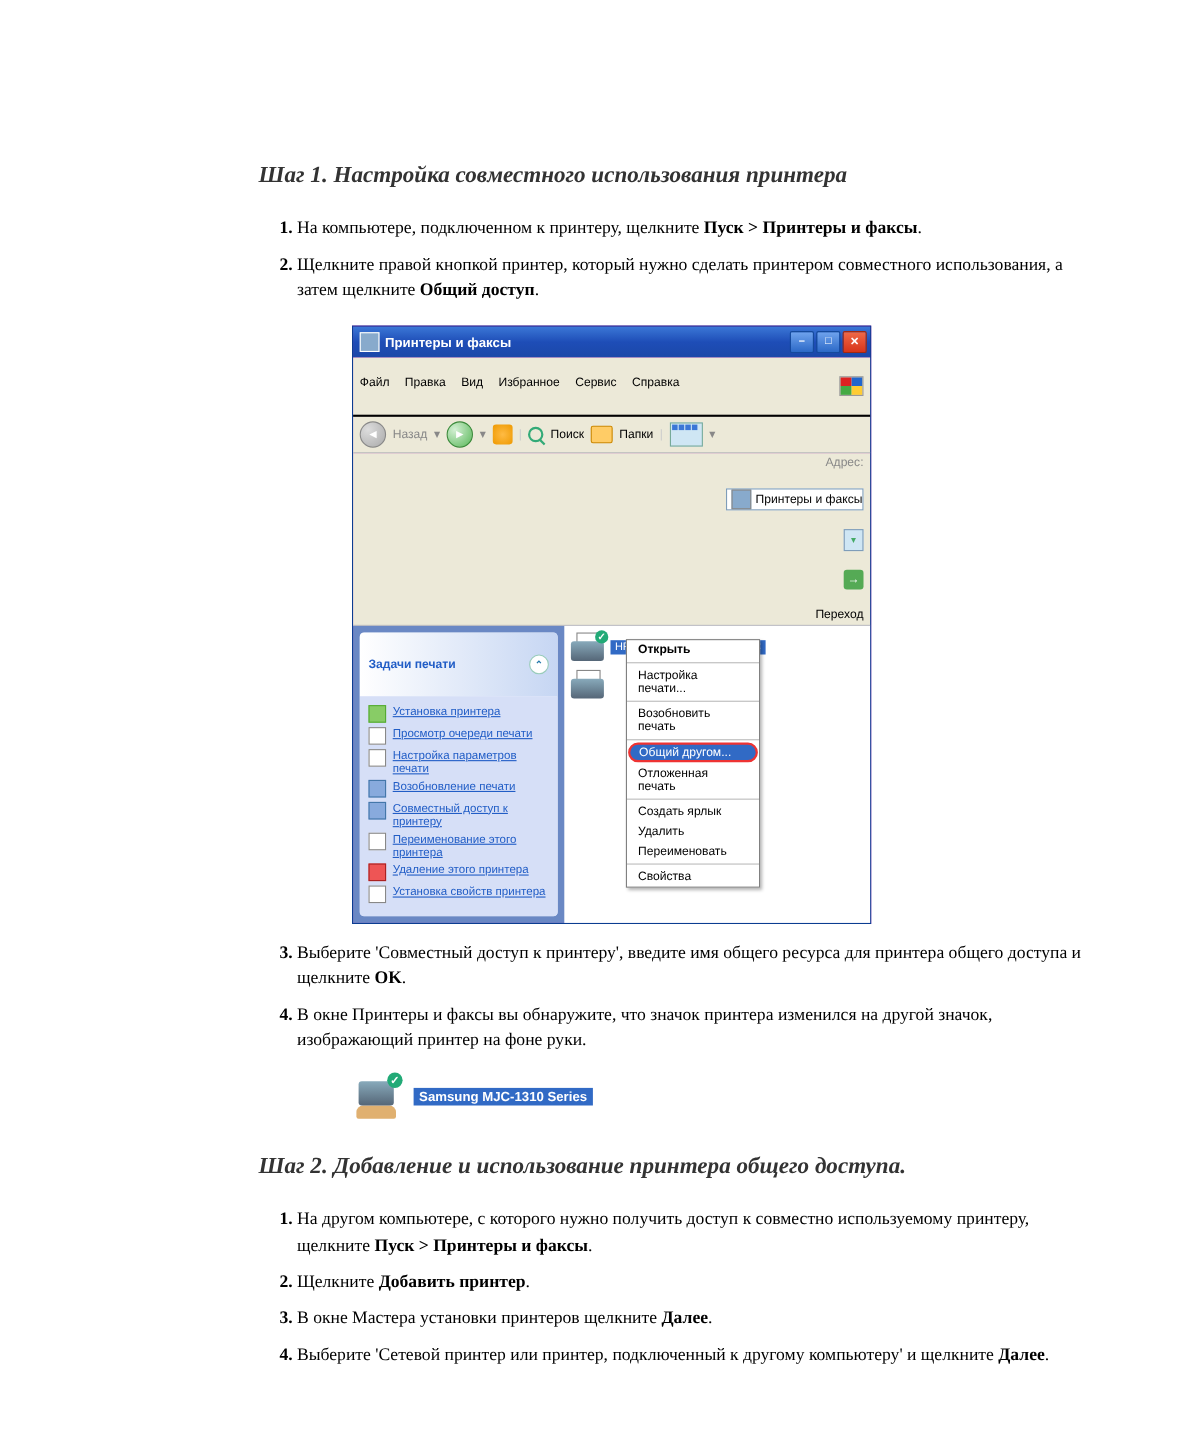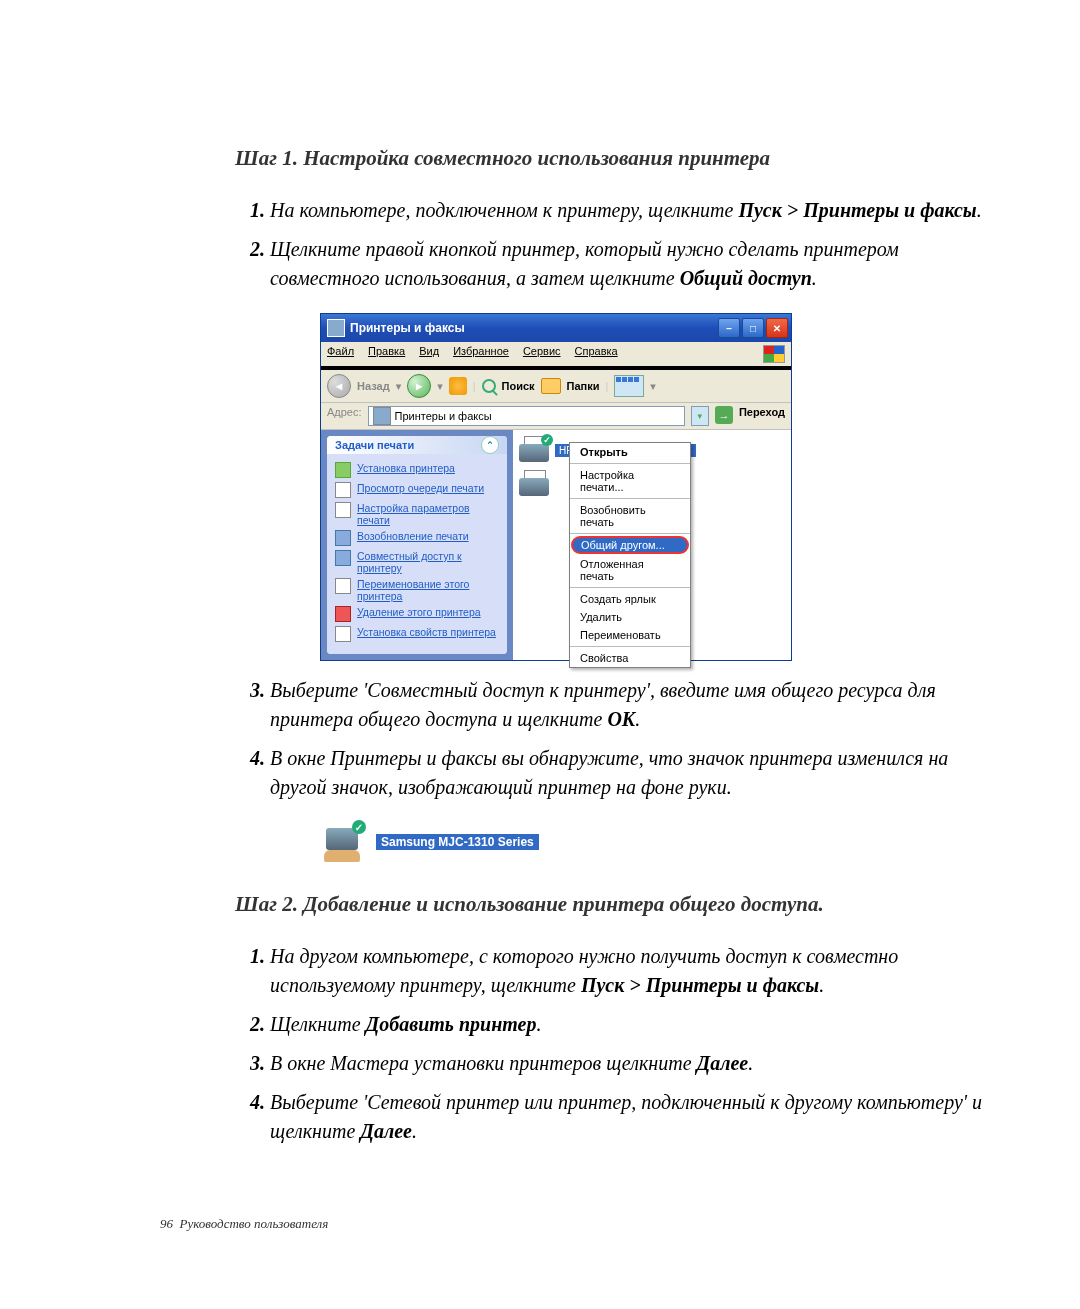--- a/index.html
+++ b/index.html
@@ -18,23 +18,22 @@
   .step-heading {
     font-style: italic;
     font-weight: bold;
     font-size: 21px;
     margin: 20px 0 25px 75px;
     color: #333;
   }
   ol.numbered {
     margin: 0 0 20px 75px;
     padding-left: 35px;
-    font-size: 20px;
+    font-size: 16px;
     line-height: 1.45;
-    font-style: italic;
   }
   ol.numbered li { margin-bottom: 10px; }
   ol.numbered li::marker { font-weight: bold; }
 
   
   .xp-window {
     width: 470px;
     margin: 10px 0 15px 160px;
     border: 1px solid #0b3d91;
     font-family: Tahoma, sans-serif;
@@ -47,46 +46,46 @@
     display: flex;
     align-items: center;
     padding: 3px 3px 3px 6px;
     height: 22px;
   }
   .titlebar .ico { width: 16px; height: 16px; background:#8ac; border:1px solid #fff; margin-right:5px; }
   .titlebar .ttxt { flex:1; font-weight:bold; font-size:12px; }
   .winbtns { display:flex; gap:2px; }
   .winbtn { width:20px; height:18px; background:linear-gradient(to bottom,#6fa3ed,#2c69c7); border:1px solid #154a9c; border-radius:2px; display:flex; align-items:center; justify-content:center; color:#fff; font-weight:bold; font-size:10px; }
   .winbtn.close{ background:linear-gradient(to bottom,#f06947,#d7341a); border-color:#a12810;}
-  .menubar { background:#ece9d8; border-bottom:4px solid #000000; padding:3px 6px; display:flex; gap:14px;text-decoration:underline; }
+  .menubar { background:#ece9d8; border-bottom:2px solid #000000; padding:17px 6px; display:flex; gap:14px; }
   .menubar span{ color:#000; }
   .menubar .wlogo { margin-left:auto; width:20px; height:16px; background:
     linear-gradient(#d22 0 50%, #4a4 50% 100%) left/50% 100% no-repeat,
     linear-gradient(#26c 0 50%, #fc3 50% 100%) right/50% 100% no-repeat; border:1px solid #999;}
   .toolbar2 { background:#ece9d8; border-bottom:1px solid #c0c0c0; padding:4px 6px; display:flex; align-items:center; gap:6px; }
   .navbtn { width:22px; height:22px; border-radius:50%; background:radial-gradient(circle at 30% 30%, #d4f0d4, #58b758); border:1px solid #3a8a3a; display:flex; align-items:center; justify-content:center; color:#fff; font-weight:bold; }
   .navbtn.disabled{ background:radial-gradient(circle at 30% 30%, #ddd,#aaa); border-color:#888;}
   .tbicon { width:18px; height:18px; }
   .tbstar{ background:radial-gradient(circle,#fb4,#e90); border-radius:3px;}
   .tbsearch{ border:2px solid #3a7; border-radius:50%; width:10px; height:10px; position:relative;}
   .tbsearch::after{content:"";position:absolute;width:6px;height:2px;background:#3a7;bottom:-3px;right:-4px;transform:rotate(45deg);}
   .tbfolder{ width:18px; height:14px; background:#fc6; border:1px solid #c80; border-radius:2px;}
   .tbviews{ width:26px; height:18px; border:1px solid #7a9; background:#cfe6f4; display:flex; flex-wrap:wrap; padding:1px; gap:1px;}
   .tbviews i{width:5px;height:5px;background:#3b77d6;}
-  .tb-label{ color:#000; font-size:11px;font-weight:bold;}
-  .addrbar{ background:#ece9d8; border-bottom:1px solid #c0c0c0; padding:3px 6px; display:flex; align-items:flex-start; gap:6px;}
+  .tb-label{ color:#000; font-size:11px;}
+  .addrbar{ background:#ece9d8; border-bottom:1px solid #c0c0c0; padding:3px 6px; display:flex; align-items:flex-end; gap:17px;flex-direction:column;}
   .addrlabel{ color:#888; font-size:11px;}
   .addricon{width:16px;height:16px;background:#8ac;border:1px solid #888;}
   .addrfield{ flex:1; height:18px; background:#fff; border:1px solid #7f9db9; display:flex; align-items:center; padding-left:4px; font-size:11px;}
   .addrdrop{ width:16px; height:18px; background:#cfe6f4; border:1px solid #7f9db9; display:flex; align-items:center; justify-content:center; color:#4a6; font-size:9px;}
   .gobtn{ width:18px;height:18px; background:#5a5; border-radius:3px; display:flex;align-items:center;justify-content:center;color:#fff;font-weight:bold;font-size:11px;}
   .xp-body{ display:flex; background:#6a88c4; }
   .taskpanel{ width:180px; padding:6px; }
   .taskbox{ background:#eef3fc; border-radius:4px; overflow:hidden; }
-  .taskhead{ background:linear-gradient(to right,#fff,#c6d6f3); padding:0 8px; color:#215dc6; font-weight:bold; font-size:11px; display:flex; align-items:center; justify-content:space-between;}
+  .taskhead{ background:linear-gradient(to right,#fff,#c6d6f3); padding:20px 8px; color:#215dc6; font-weight:bold; font-size:11px; display:flex; align-items:center; justify-content:space-between;}
   .collapse{ width:16px;height:16px;border:1px solid #9cb;border-radius:50%;background:#fff;display:flex;align-items:center;justify-content:center;color:#27a;font-size:9px;}
   .taskitems{ padding:6px 8px 10px 8px; background:#d6dff7;}
   .taskitem{ display:flex; gap:6px; align-items:flex-start; color:#215dc6; font-size:10.5px; padding:2px 0; cursor:pointer;text-decoration:underline;}
   .ti-icon{ width:14px;height:14px;flex-shrink:0;border:1px solid #888;background:#fff;}
   .ti-icon.green{background:#8c6;border-color:#5a3;}
   .ti-icon.red{background:#e55;border-color:#a22;}
   .ti-icon.blue{background:#8ad;border-color:#47a;}
   .contentarea{ flex:1; background:#fff; padding:6px 4px; position:relative; min-height:205px;}
   .printer{ display:flex; align-items:center; gap:4px; margin-bottom:6px;}
   .printer-box{ width:34px;height:28px;position:relative;}

